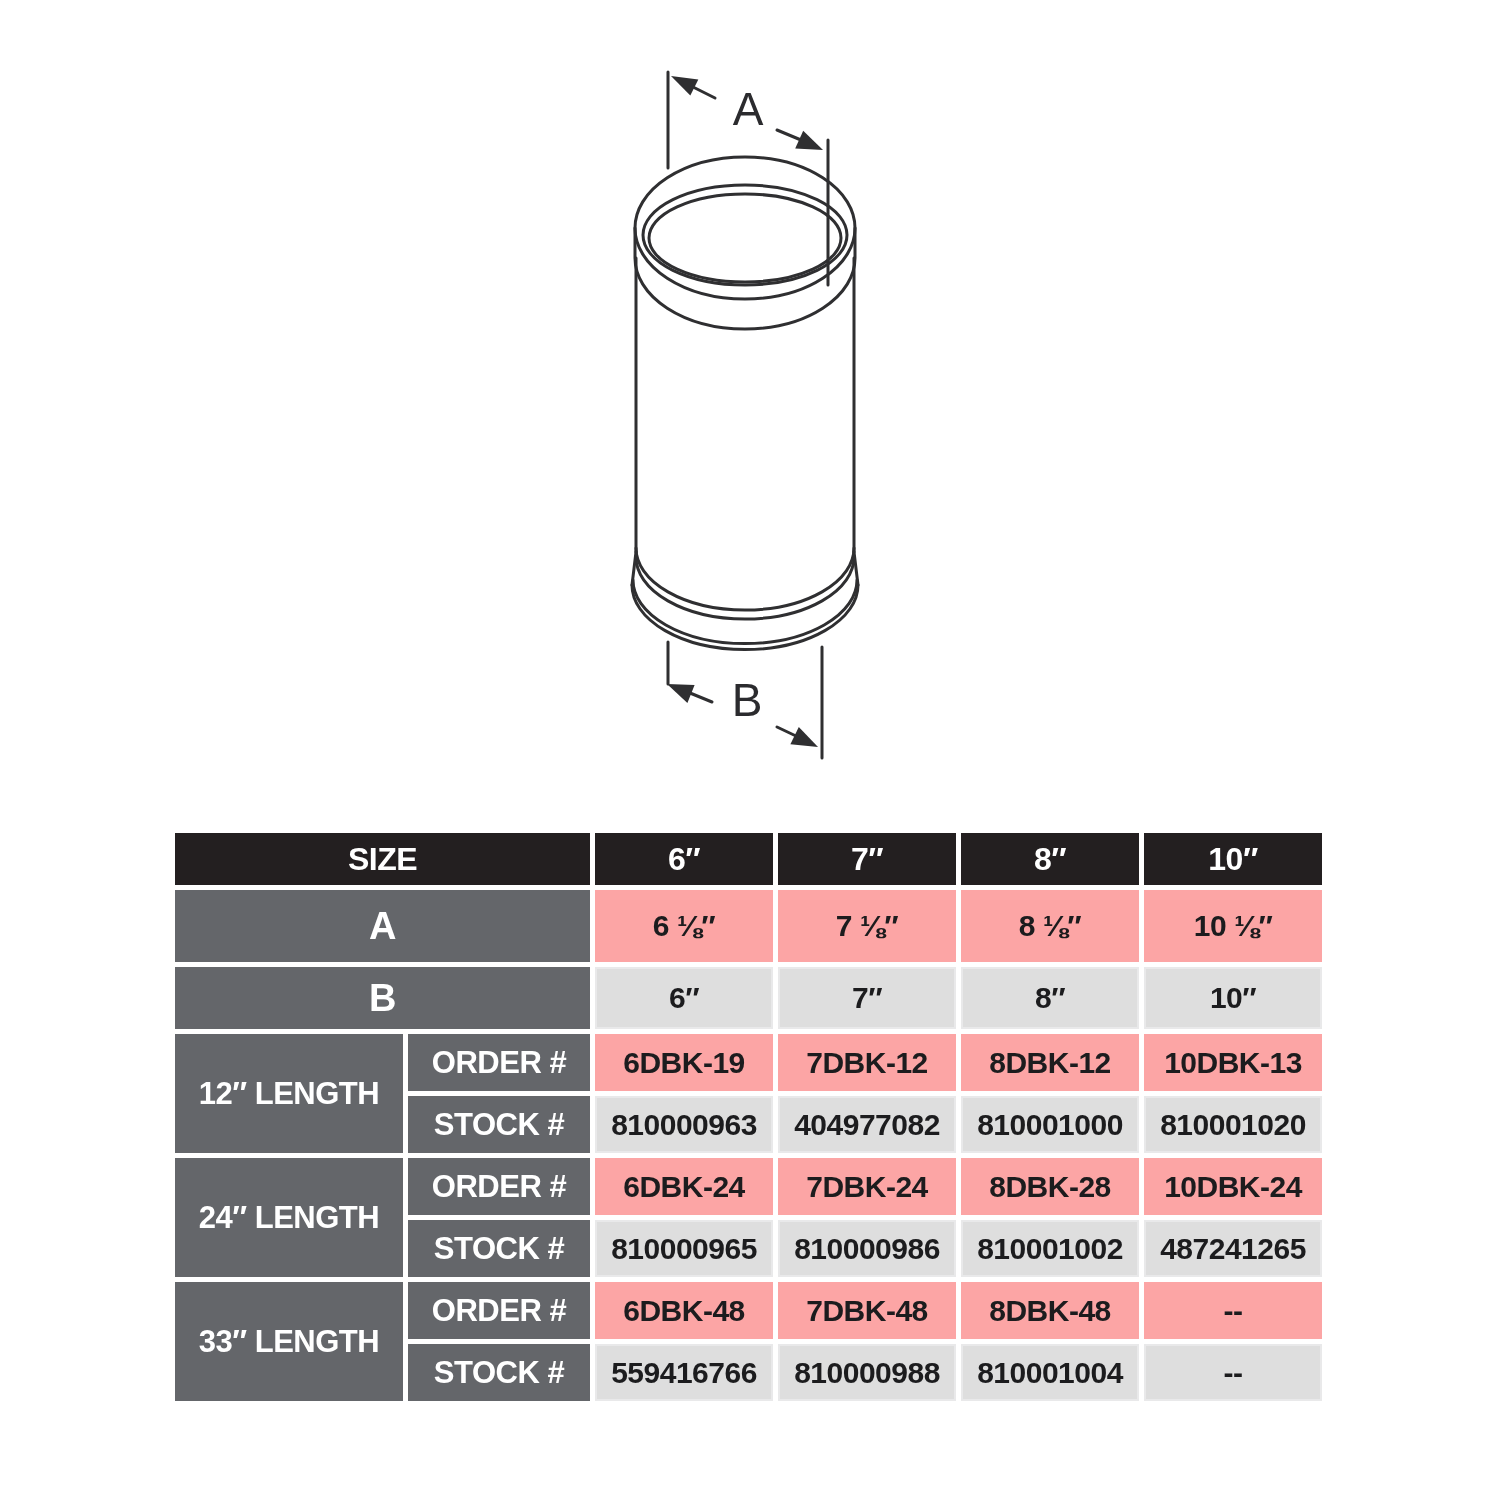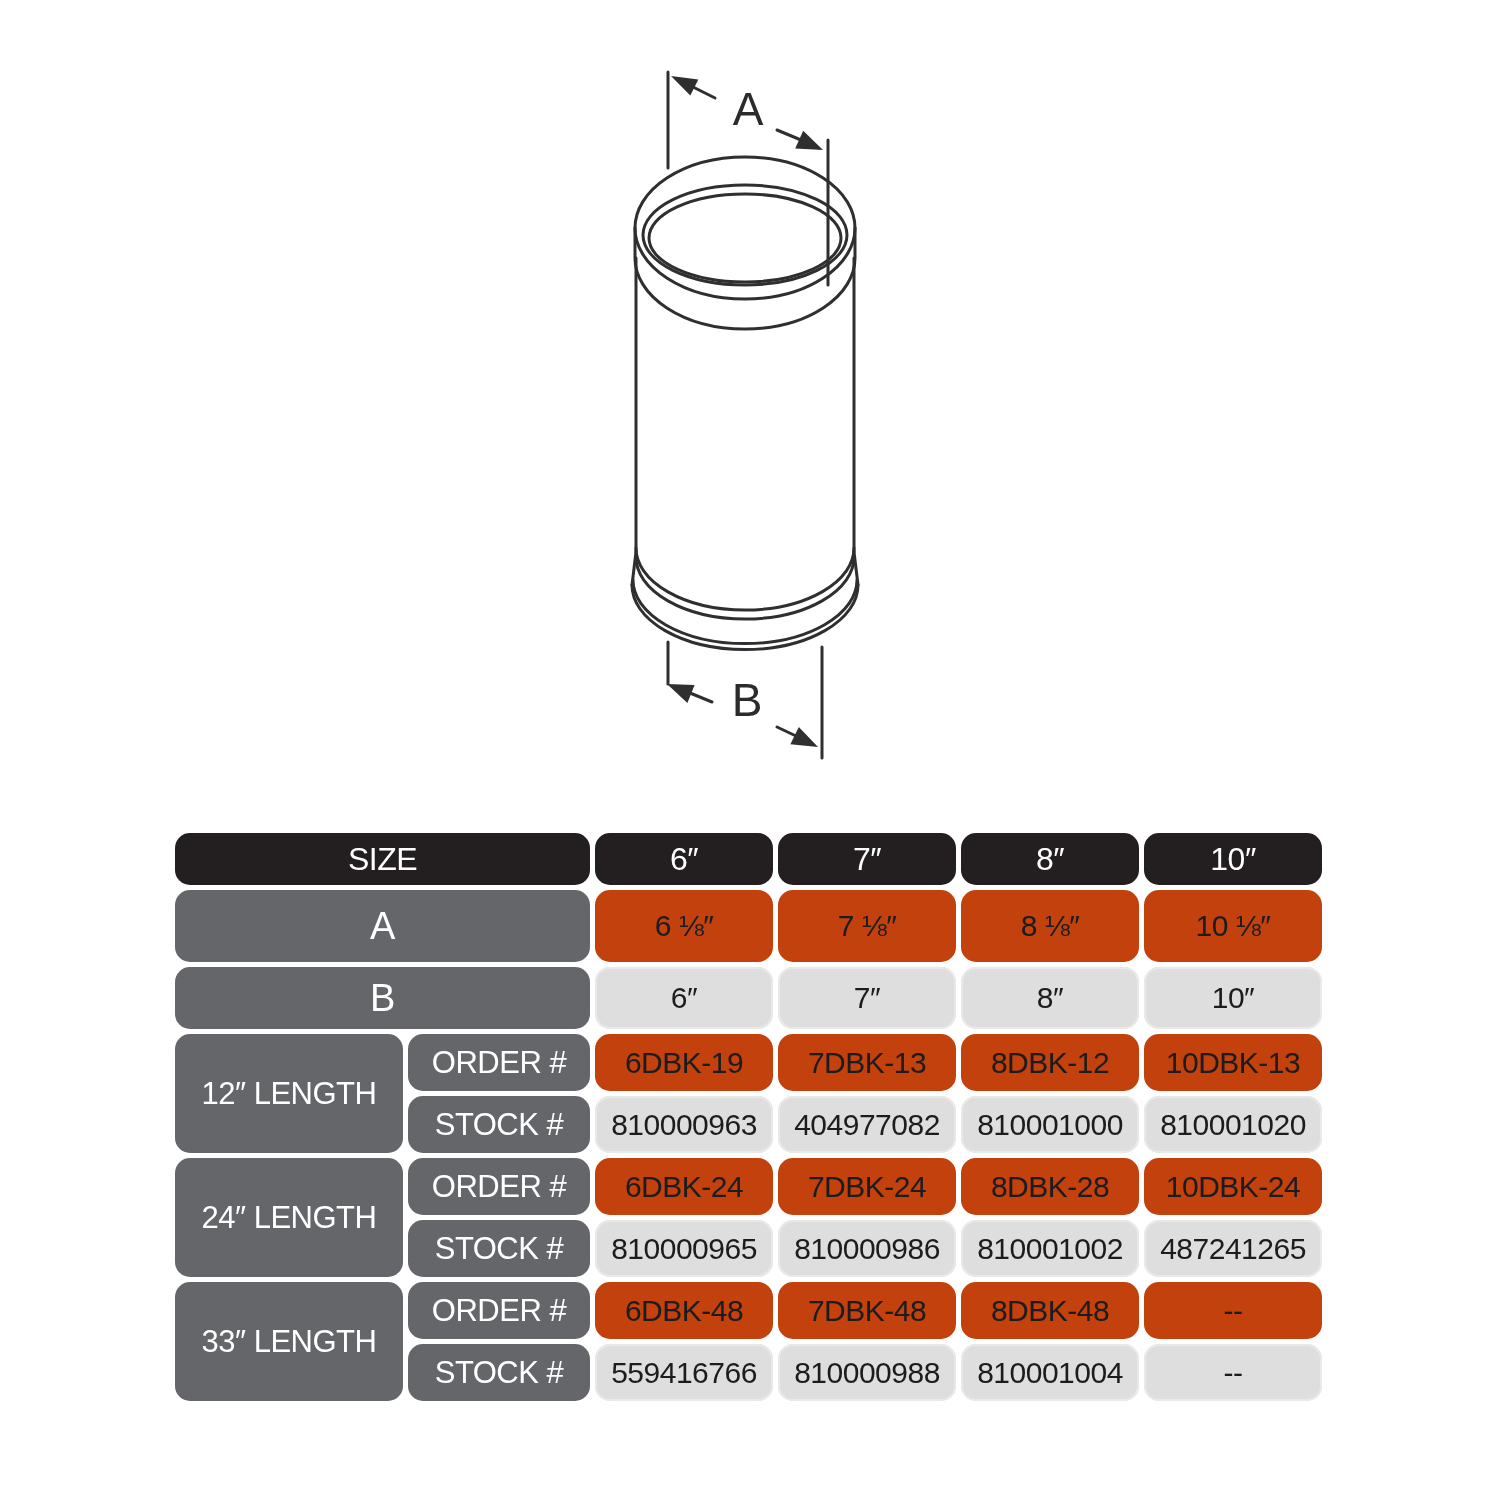--- a/index.html
+++ b/index.html
@@ -9,27 +9,27 @@
   svg.diagram { position:absolute; left:0; top:0; }
   .dim-letter { font-family:"Liberation Sans", sans-serif; font-size:46px; fill:#2b2b2e; }
 
   table.spec {
     position:absolute; left:170px; top:828px;
     border-collapse:separate; border-spacing:5px;
     table-layout:fixed;
   }
   table.spec td {
     text-align:center; vertical-align:middle;
-    font-weight:normal; letter-spacing:-0.5px;
-    overflow:hidden; white-space:nowrap;border-radius:15px;
+    font-weight:bold; letter-spacing:-0.5px;
+    overflow:hidden; white-space:nowrap;
   }
   td.hdr { background:#231f20; color:#ffffff; font-size:32px; height:50px; }
   td.lbl { background:#64666a; color:#ffffff; font-size:31px; }
   td.lbl-big { background:#64666a; color:#ffffff; font-size:38px; }
-  td.w { background:#c2410c; color:#1c1c1e; font-size:30px; }
+  td.w { background:#fca5a5; color:#1c1c1e; font-size:30px; }
   td.g { background:#dedede; color:#1c1c1e; font-size:30px; box-shadow:inset 0 0 0 2px #e9e9ea; }
   tr.row-a td { height:70px; }
   tr.row-b td { height:60px; }
   tr.row-data td { height:55px; }
 </style>
 </head>
 <body>
 
 <div class="page">
 
@@ -104,21 +104,21 @@
         <td class="g">6″</td>
         <td class="g">7″</td>
         <td class="g">8″</td>
         <td class="g">10″</td>
       </tr>
 
       <tr class="row-data">
         <td class="lbl" rowspan="2">12″ LENGTH</td>
         <td class="lbl">ORDER #</td>
         <td class="w">6DBK-19</td>
-        <td class="w">7DBK-13</td>
+        <td class="w">7DBK-12</td>
         <td class="w">8DBK-12</td>
         <td class="w">10DBK-13</td>
       </tr>
       <tr class="row-data">
         <td class="lbl">STOCK #</td>
         <td class="g">810000963</td>
         <td class="g">404977082</td>
         <td class="g">810001000</td>
         <td class="g">810001020</td>
       </tr>

